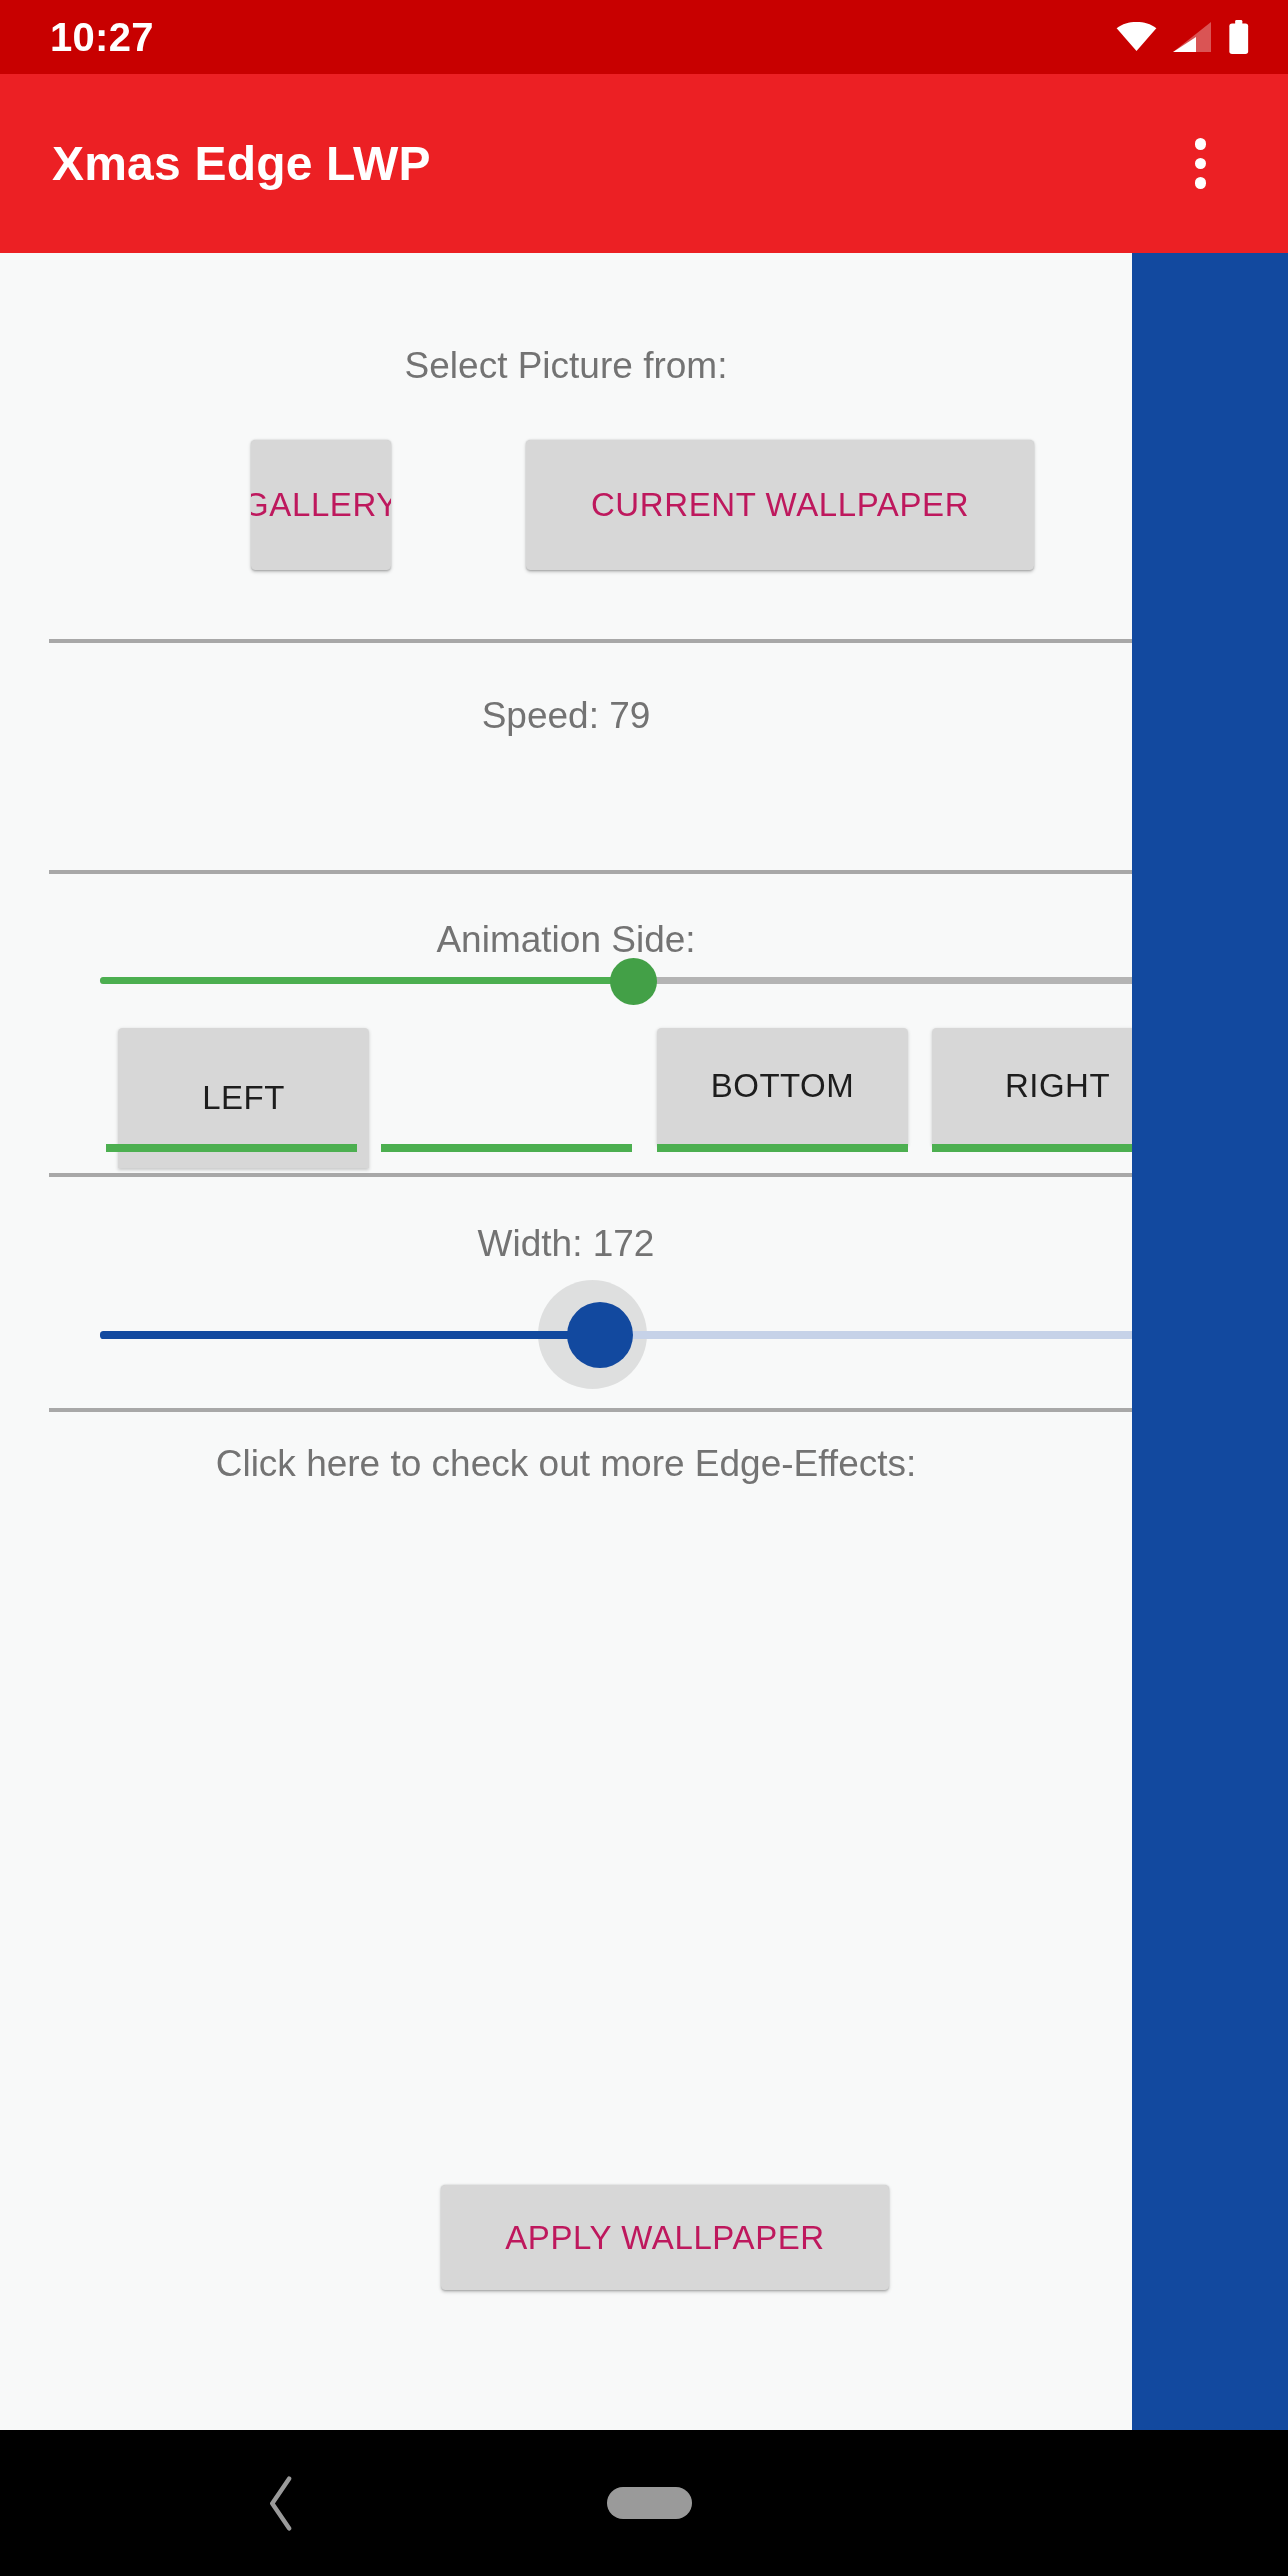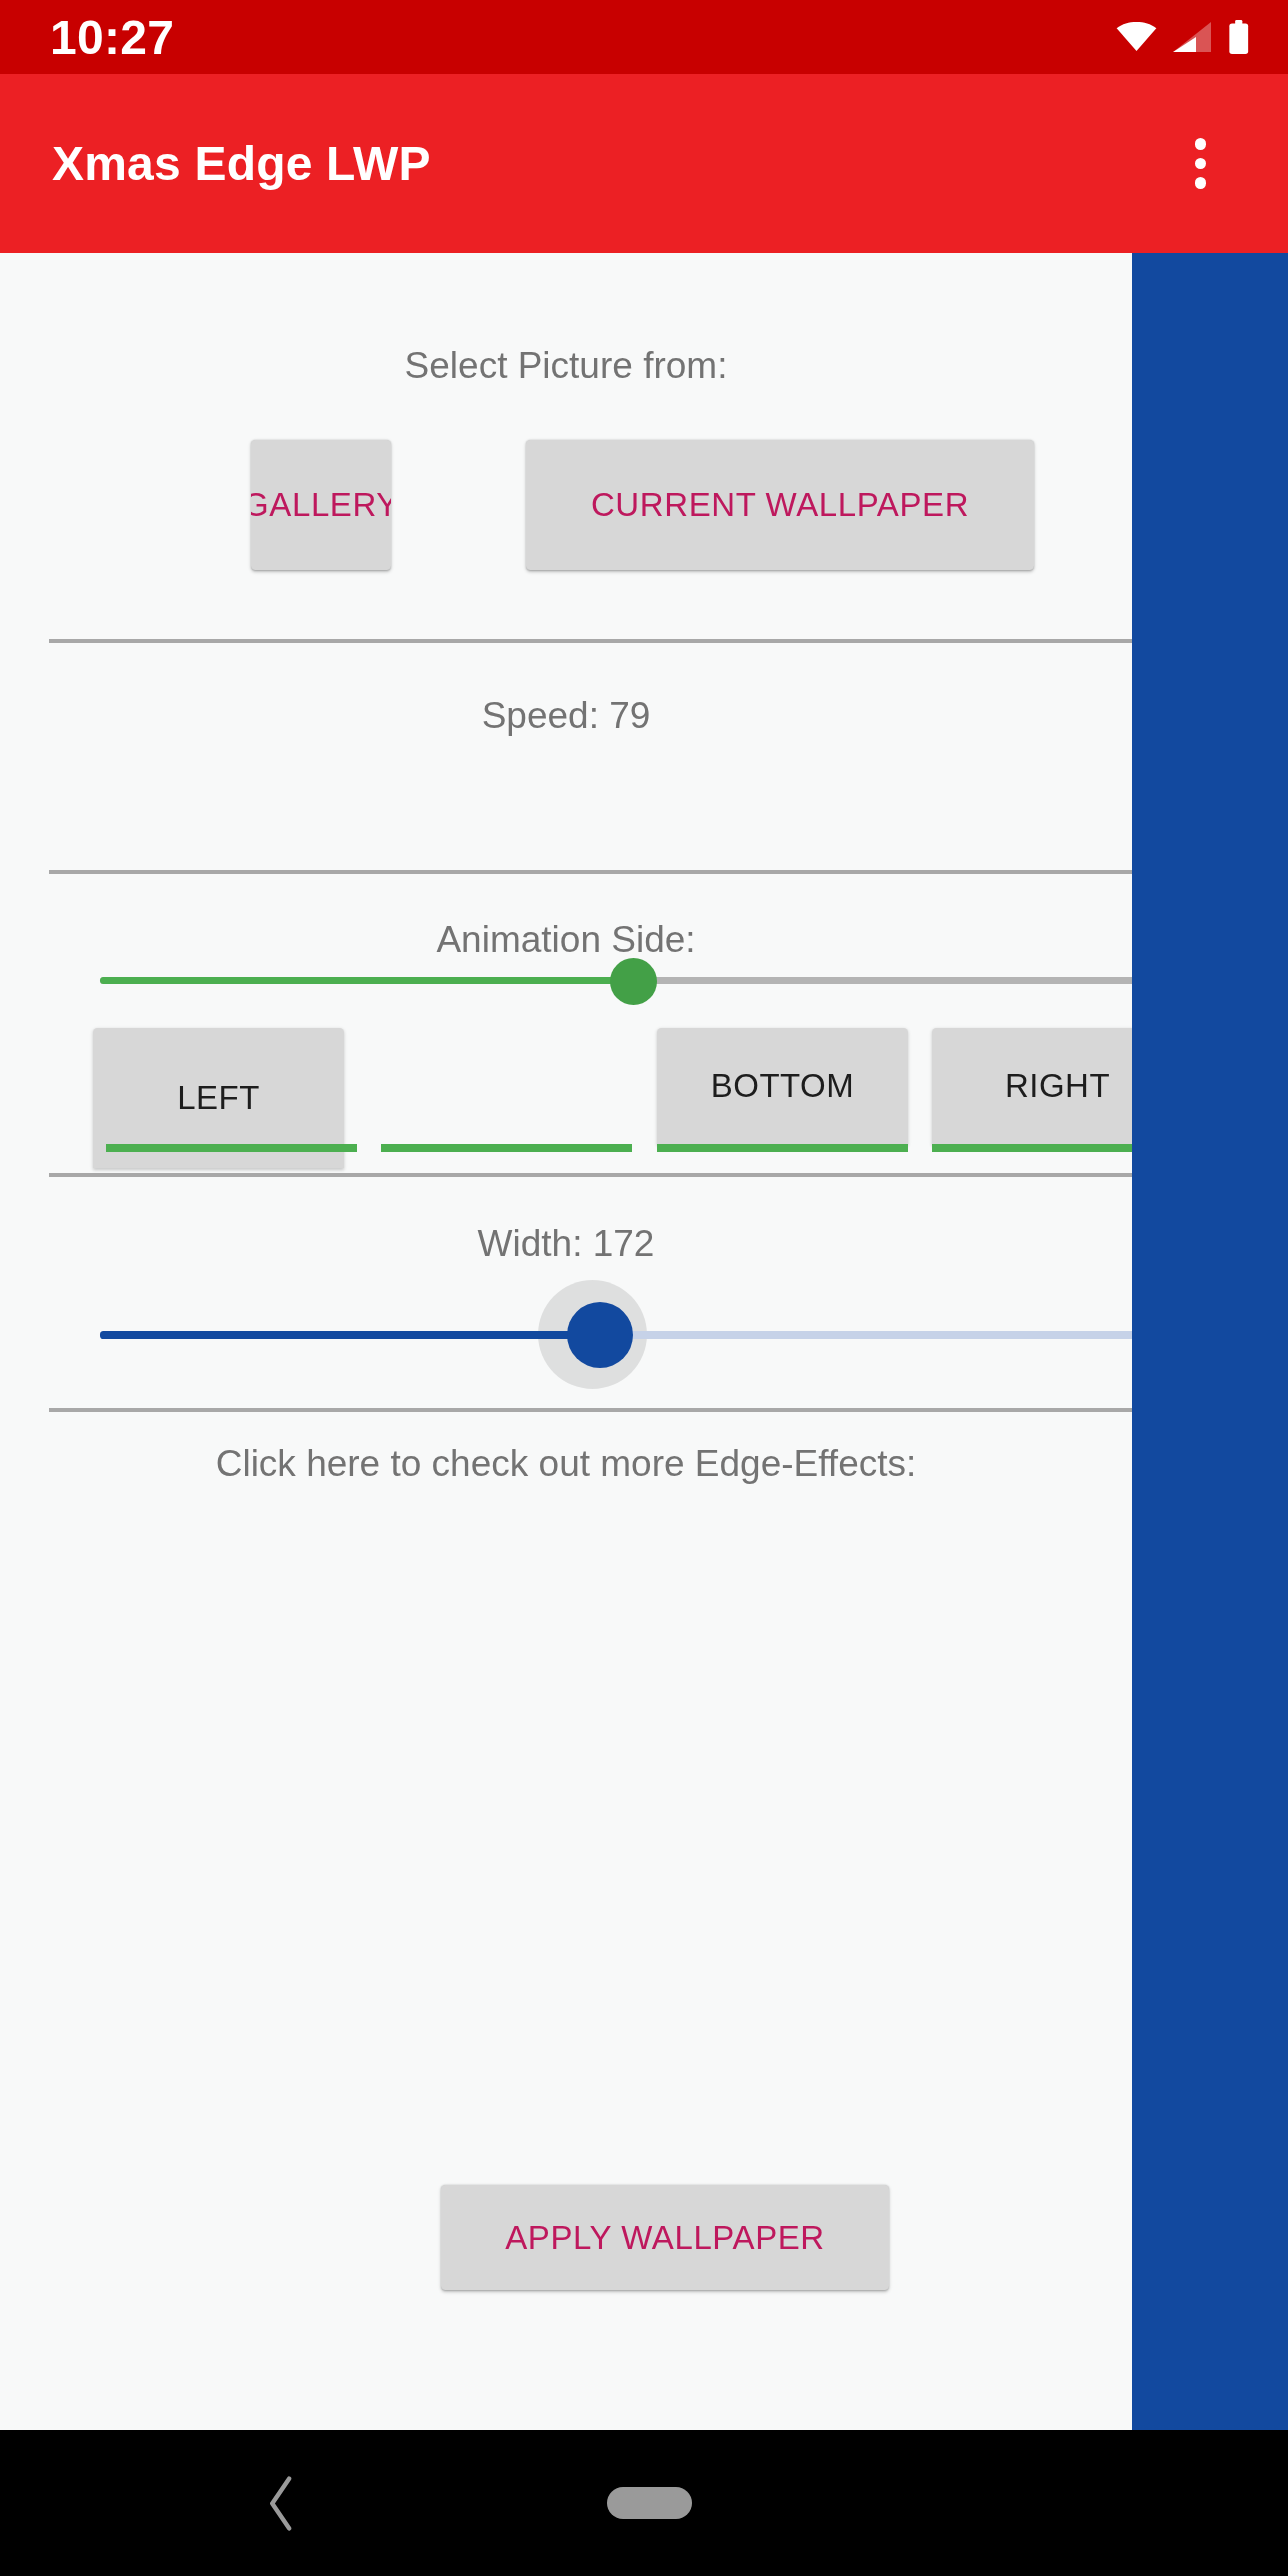--- a/index.html
+++ b/index.html
@@ -25,21 +25,21 @@
     top: 0; left: 0;
     width: 1288px;
     height: 74px;
     background: #c80000;
     display: flex;
     align-items: center;
     z-index: 30;
   }
   #status-time {
     color: #ffffff;
-    font-size: 48px;
+    font-size: 40px;
     font-weight: 600;
     margin-left: 50px;
     letter-spacing: 0.3px;
   }
   #status-icons {
     margin-left: auto;
     margin-right: 39px;
     display: flex;
     align-items: center;
     gap: 16px;
@@ -333,21 +333,21 @@
     <div class="slider-wrap" style="left:0; top:787px; width:1288px; height:0;">
       <div class="track-bg" style="left:100px; top:-63px; width:1089px; background:#b4b4b4;"></div>
       <div class="track-fill" style="left:100px; top:-63px; width:534px; background:#4caf50;"></div>
       <div class="thumb" style="left:610px; top:-82px; width:47px; height:47px; background:#43a047;"></div>
     </div>
 
     <div class="divider" style="top:617px;"></div>
 
     <div class="section-label" style="top:666px;">Animation Side:</div>
 
-    <button class="side-btn" style="left:93px; top:775px; width:251px; height:140px;text-align:center;">LEFT</button>
+    <button class="side-btn" style="left:118px; top:775px; width:251px; height:140px;text-align:center;">LEFT</button>
     <div class="side-underline" style="left:106px; top:891px; width:251px;"></div>
 
     <div class="side-underline" style="left:381px; top:891px; width:251px;"></div>
 
     <button class="side-btn" style="left:657px; top:775px; width:251px; height:116px;">BOTTOM</button>
     <div class="side-underline" style="left:657px; top:891px; width:251px;"></div>
 
     <button class="side-btn" style="left:932px; top:775px; width:251px; height:116px;">RIGHT</button>
     <div class="side-underline" style="left:932px; top:891px; width:251px;"></div>
 

